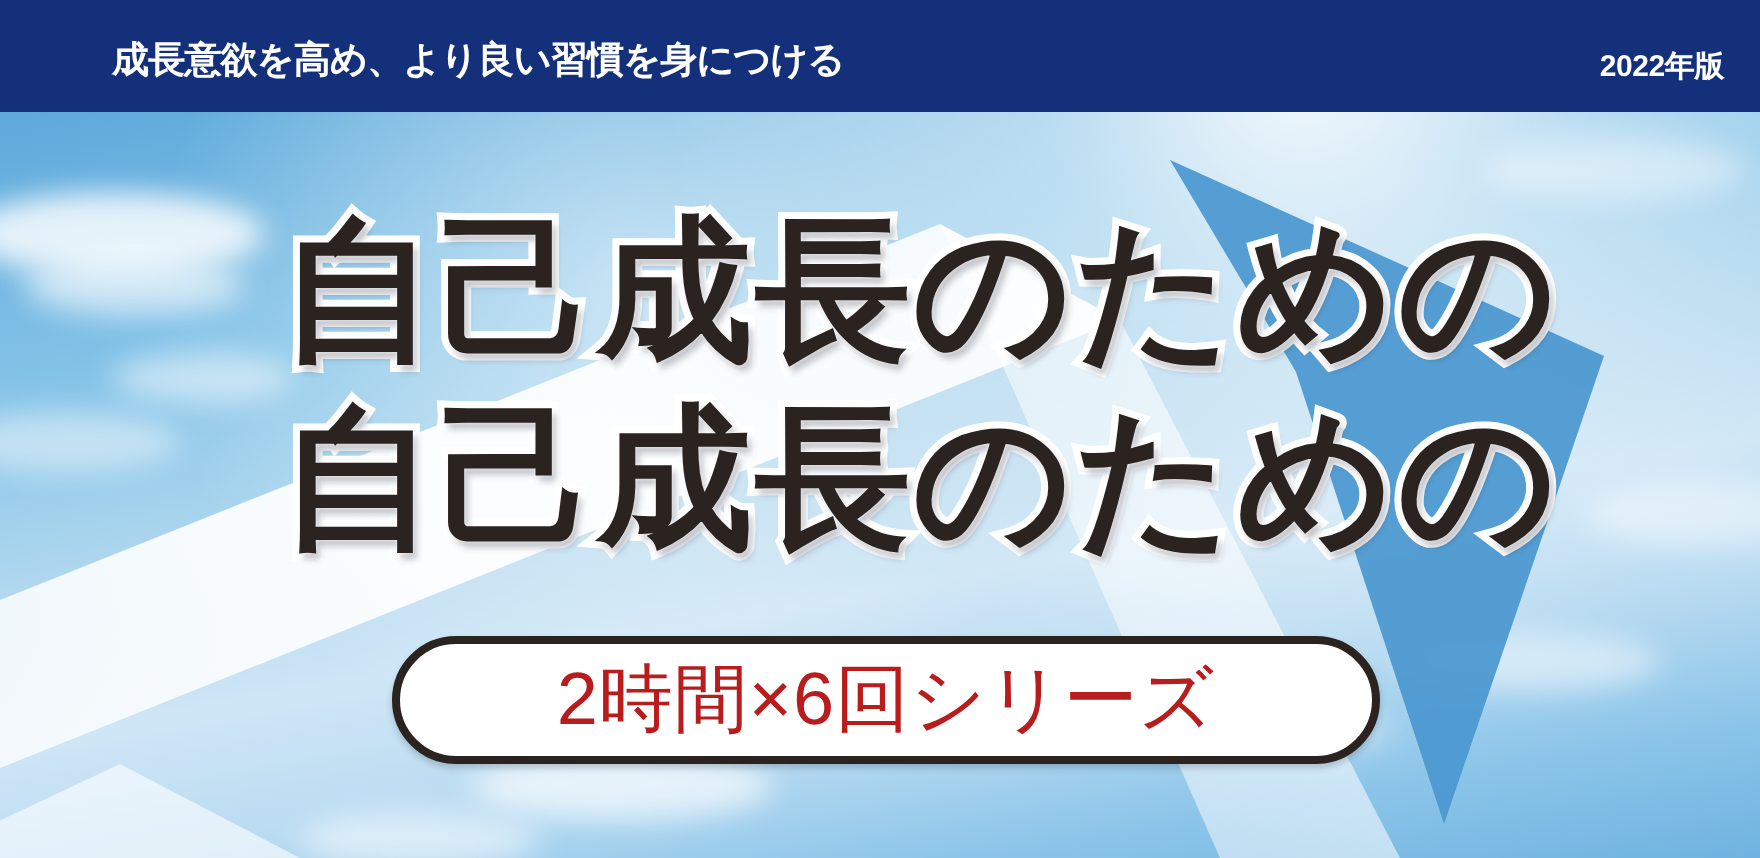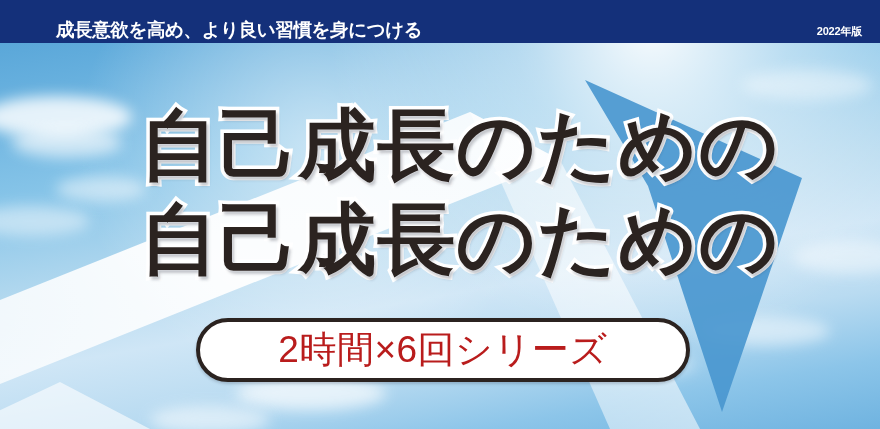--- a/index.html
+++ b/index.html
@@ -59,37 +59,37 @@
   }
 
   
   .white-band {
     position:absolute; left:0; top:0; width:880px; height:429px;
     pointer-events:none;
   }
 
   
   .topbar {
-    position:absolute; left:0; top:0; width:880px; height:43px;
+    position:absolute; left:0; top:0; width:880px; height:56px;
     background:#14307a;
     display:flex; align-items:center;
     z-index:20;
   }
   .tagline {
     position:absolute; left:56px; top:17px;
     color:#ffffff;
     font-size:18.5px;
     font-weight:bold;
     letter-spacing:-0.4px;
     white-space:nowrap;
   }
   .year-badge {
     position:absolute; right:18px; top:24px;
     color:#ffffff;
-    font-size:11px;
+    font-size:15px;
     font-weight:bold;
     letter-spacing:-0.2px;
     white-space:nowrap;
   }
 
   
   .title-block {
     position:absolute; left:0; top:98px; width:880px;
     z-index:15;
     text-align:center;

